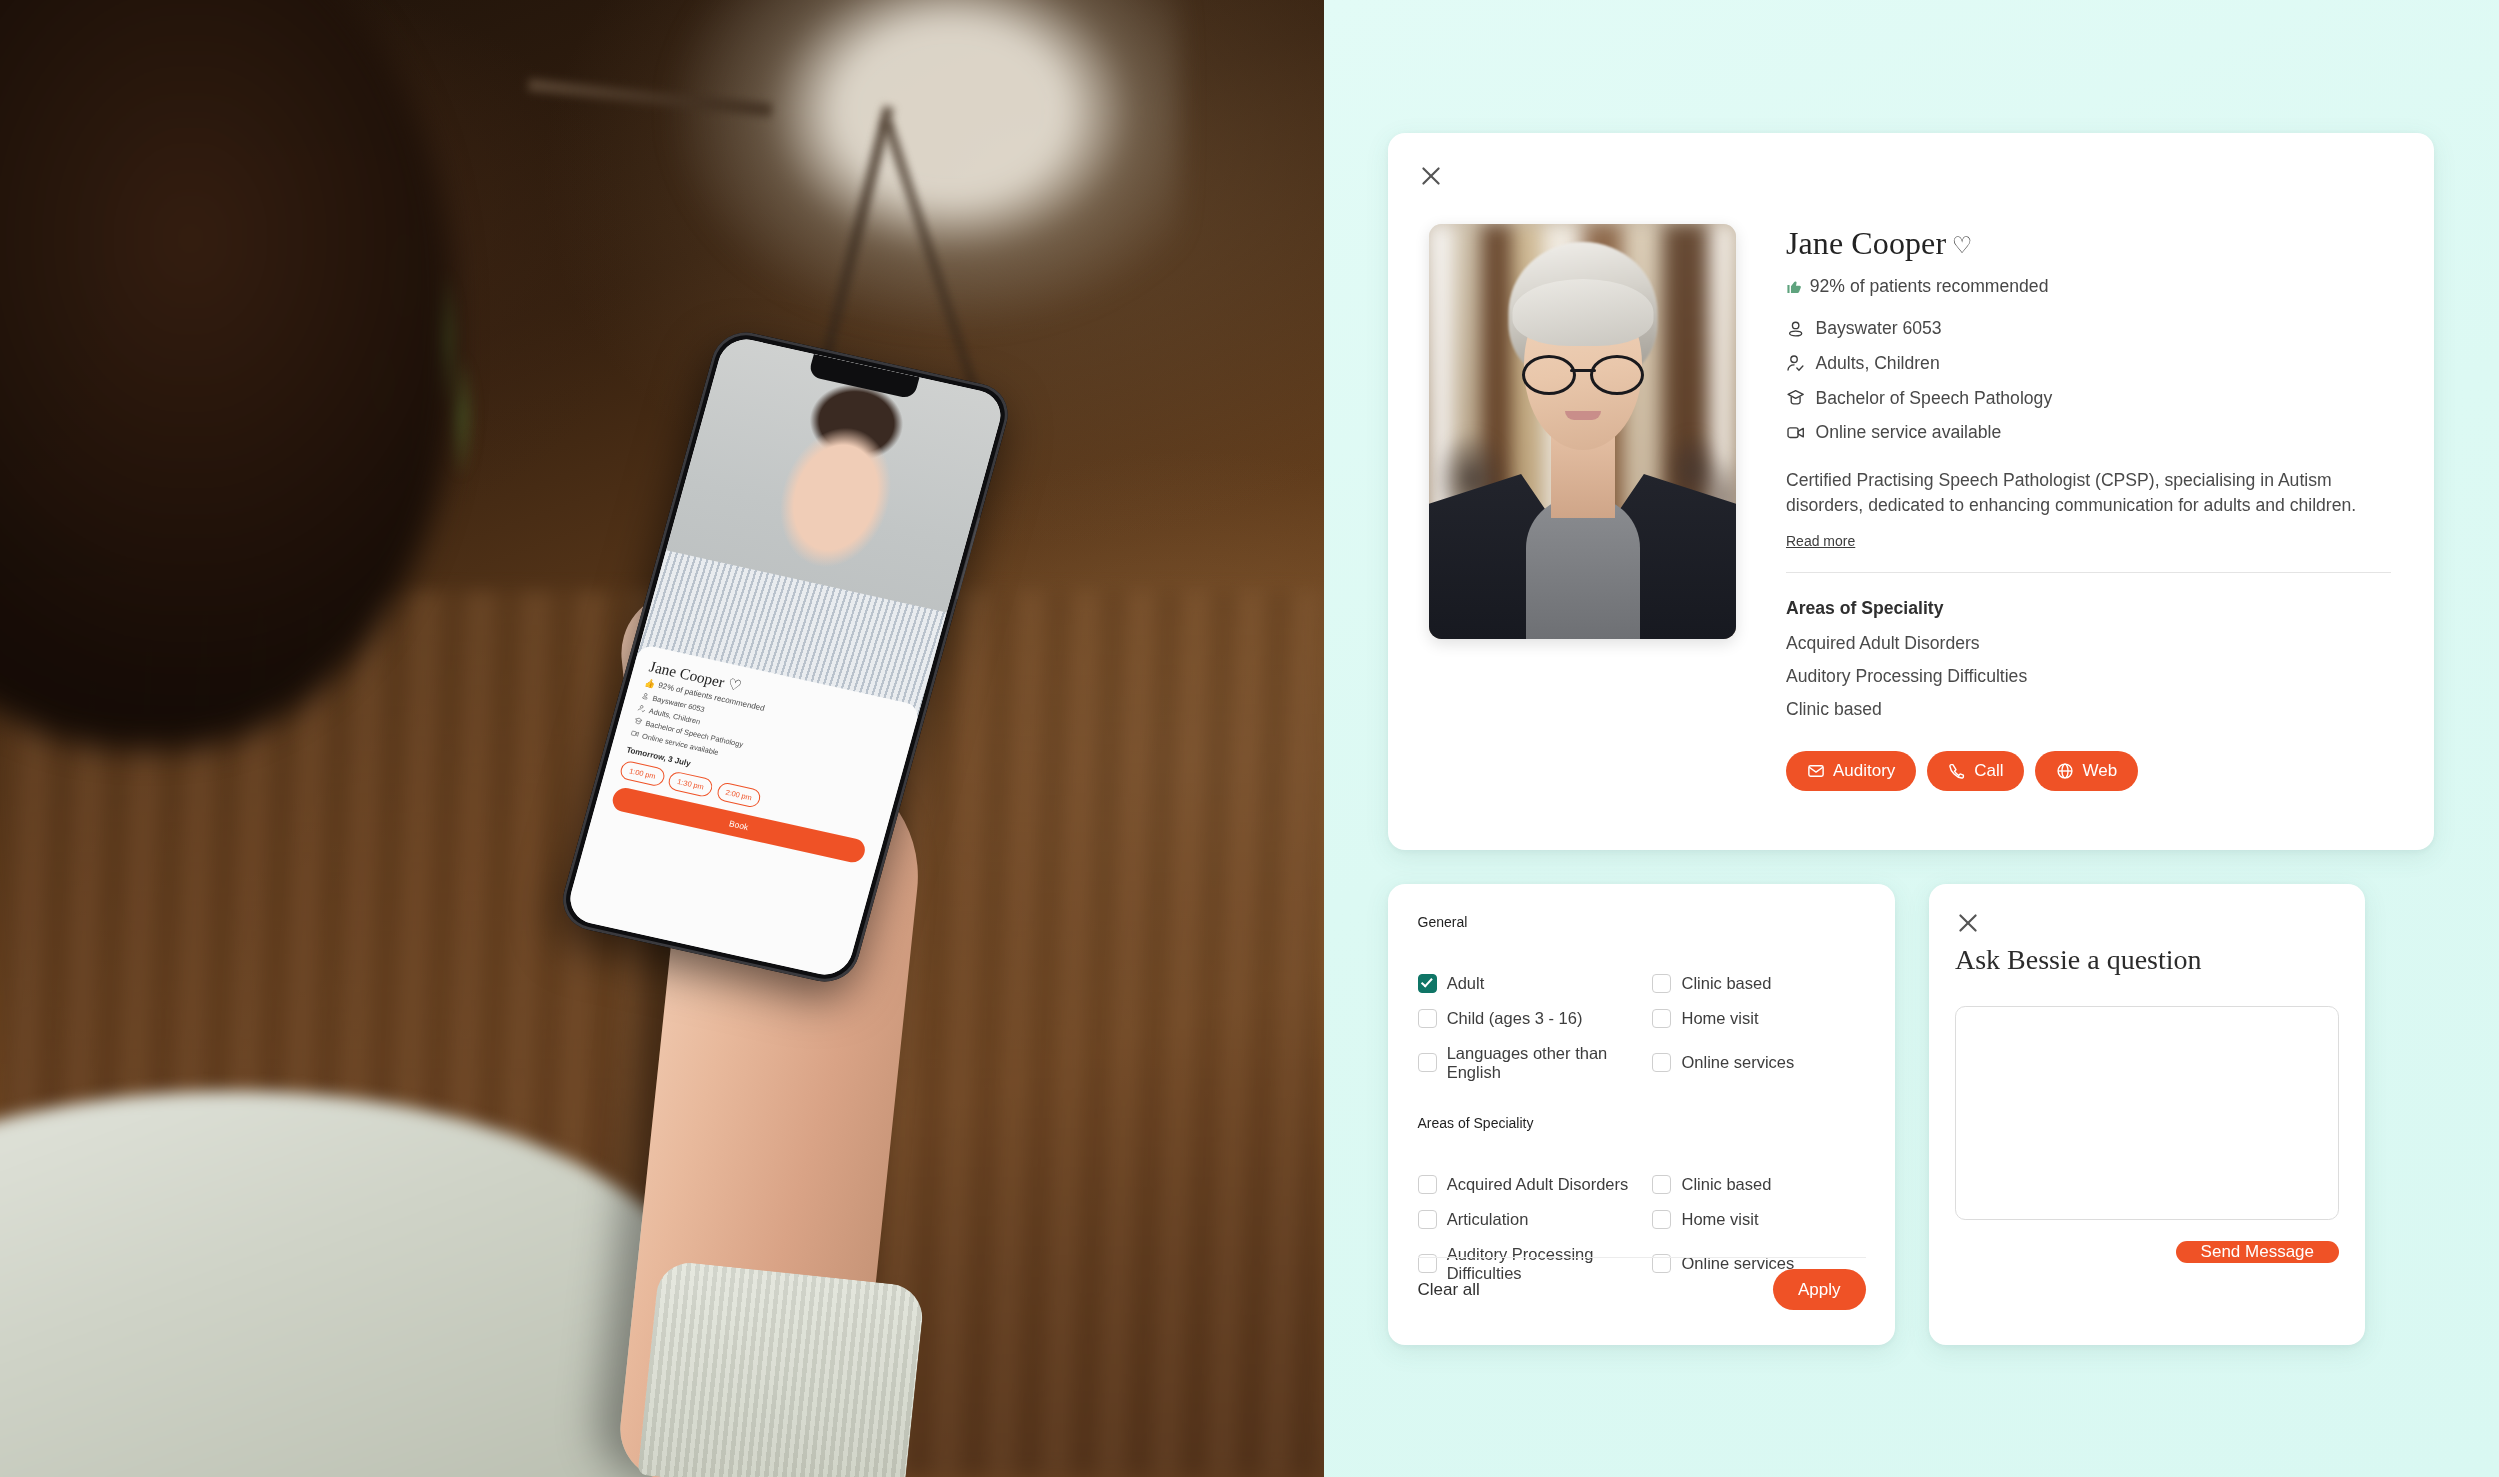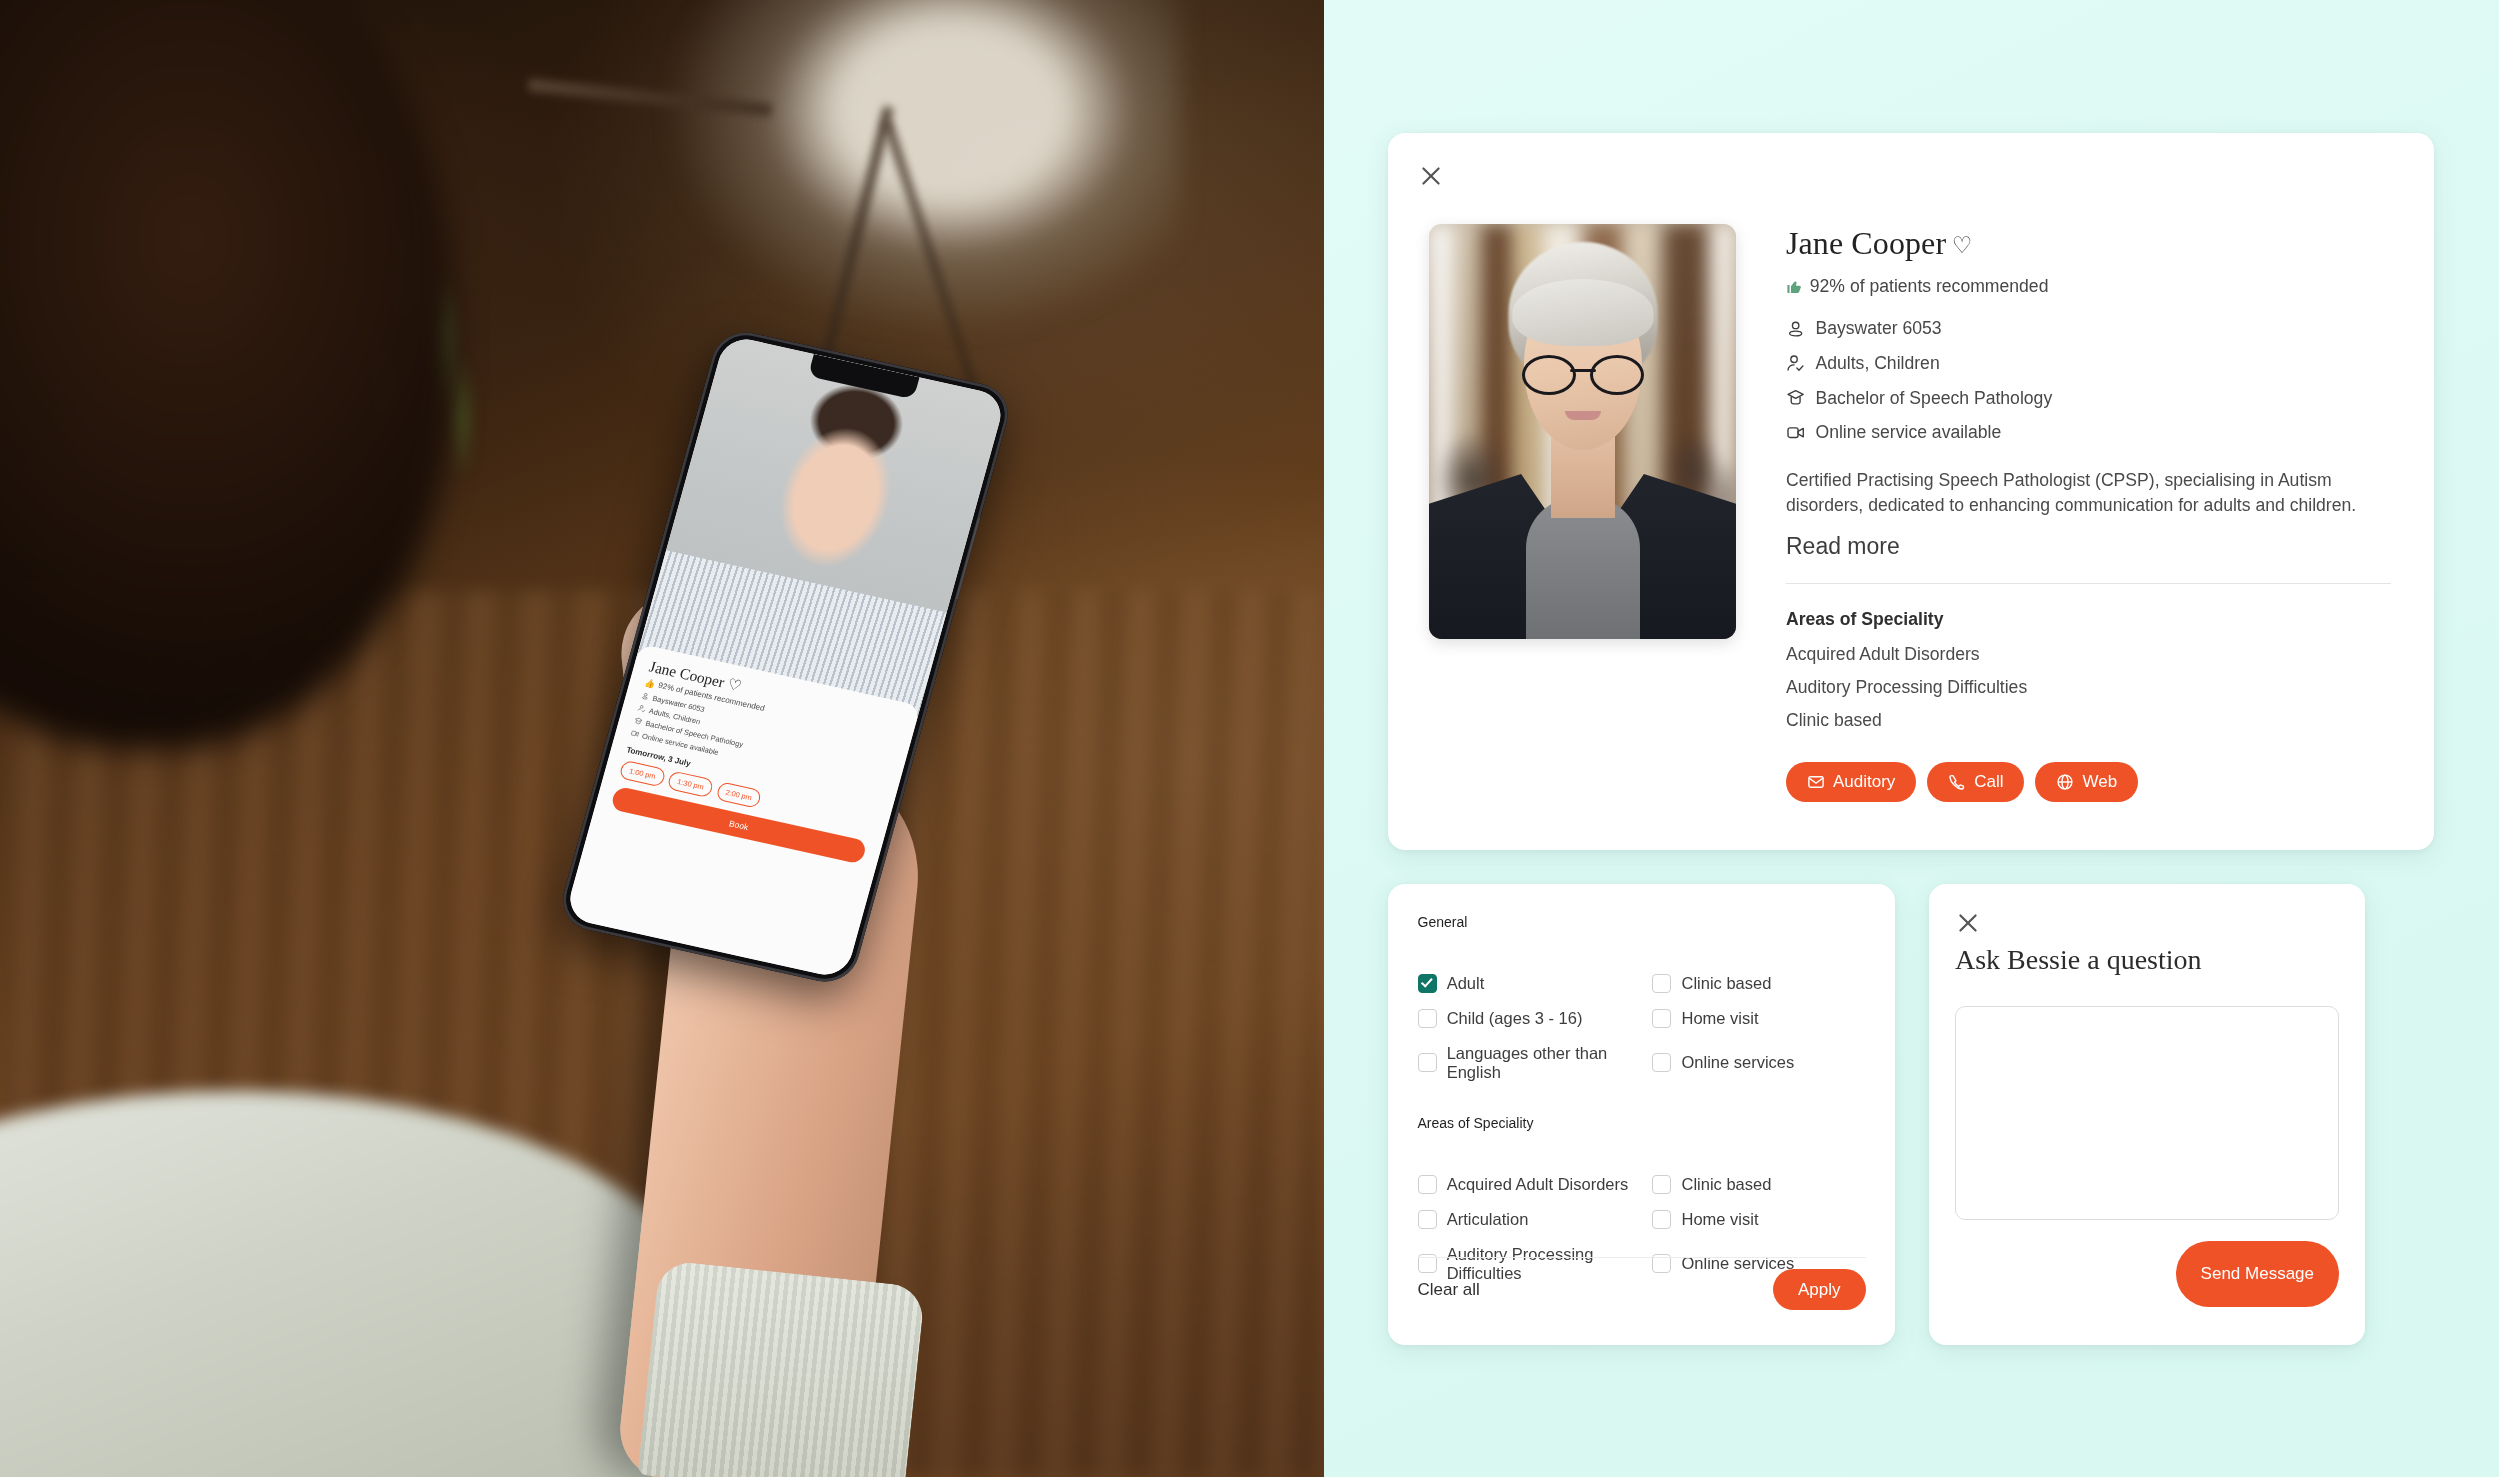--- a/index.html
+++ b/index.html
@@ -217,21 +217,21 @@
 
   .pinfo{flex:1 1 auto;min-width:0;padding-top:3.4px;}
   .pname{font-family:"Liberation Serif", serif;font-size:32px;color:#232323;line-height:1.05;letter-spacing:0.1px;}
   .pname .heart{font-size:23px;color:#3a3a3a;margin-left:5.7px;vertical-align:1.1px;}
   .prec{display:flex;align-items:center;gap:6.8px;margin-top:14.8px;font-size:17.6px;color:#474747;}
   .prec .thumb{color:#5FA37E;display:inline-flex;}
   .pmeta{margin-top:21.6px;display:flex;flex-direction:column;gap:13.6px;}
   .pmeta-row{display:flex;align-items:center;gap:10.2px;font-size:17.6px;color:#484848;}
   .pmeta-row .mi{width:19.3px;height:19.3px;flex:0 0 19.3px;color:#3d3d3d;}
   .pdesc{margin-top:25px;font-size:17.6px;line-height:1.42;color:#4a4a4a;max-width:591px;}
-  .pread{display:inline-block;margin-top:14.8px;font-size:23px;color:#3d3d3d;cursor:pointer;}
+  .pread{display:inline-block;margin-top:14.8px;font-size:14px;color:#3d3d3d;text-decoration:underline;cursor:pointer;}
   .pdiv{margin-top:23px;height:0.6px;background:#e4e4e4;max-width:605px;}
   .pspec-title{margin-top:26px;font-size:17.6px;font-weight:bold;color:#2f2f2f;}
   .pspec-list{margin-top:13.6px;display:flex;flex-direction:column;gap:12px;font-size:17.6px;color:#4a4a4a;}
   .pactions{margin-top:31px;display:flex;gap:11.4px;}
   .btn{
     background:#EF5226;color:#fff;border:none;border-radius:568px;
     font-family:"Liberation Sans", sans-serif;font-size:17px;
     padding:10.2px 20.5px;display:inline-flex;align-items:center;gap:8.5px;cursor:pointer;
   }
   .btn svg{width:18px;height:18px;}
@@ -256,21 +256,21 @@
   
   .acard-inner{position:absolute;left:26px;top:26px;right:26px;bottom:25px;}
   .ask-title{font-family:"Liberation Serif", serif;font-size:28px;color:#2c2c2c;margin-top:34px;}
   .ask-area{
     margin-top:29.5px;width:100%;height:214px;box-sizing:border-box;
     border:0.9px solid #dcdcdc;border-radius:10.2px;background:#fff;
     font-family:"Liberation Sans", sans-serif;font-size:16px;color:#3d3d3d;
     padding:12.5px;resize:none;outline:none;
   }
   .ask-foot{margin-top:19.3px;display:flex;justify-content:flex-end;}
-  .btn-send{padding:23px 25px;font-size:17px;}
+  .btn-send{padding:1px 25px;font-size:17px;}
 </style>
 </head>
 <body>
 
 <div class="stage">
 
   <div class="photo-panel">
     <div class="ph-bg"></div>
     <div class="ph-wood"></div>
     <div class="ph-chair"></div>

